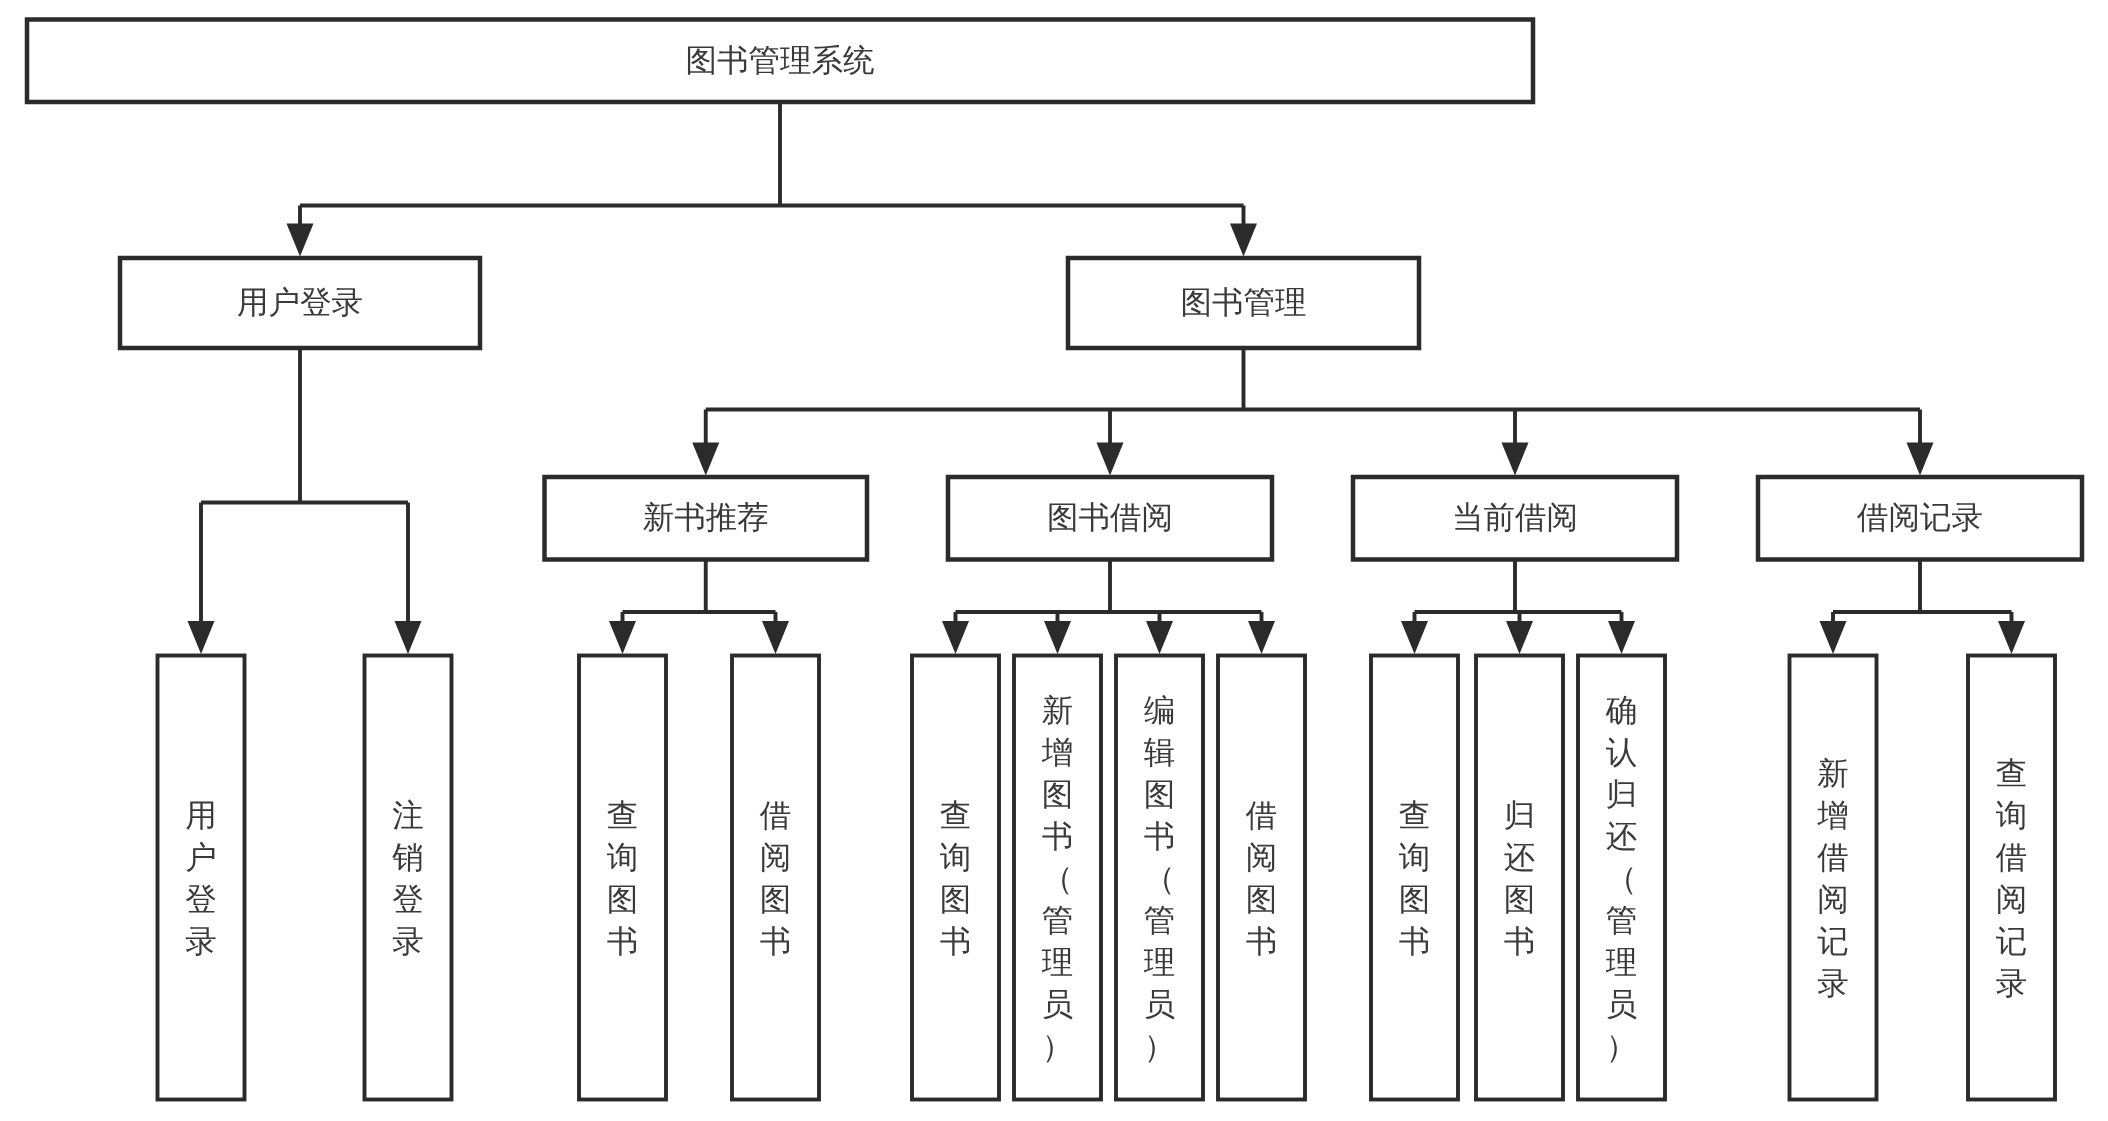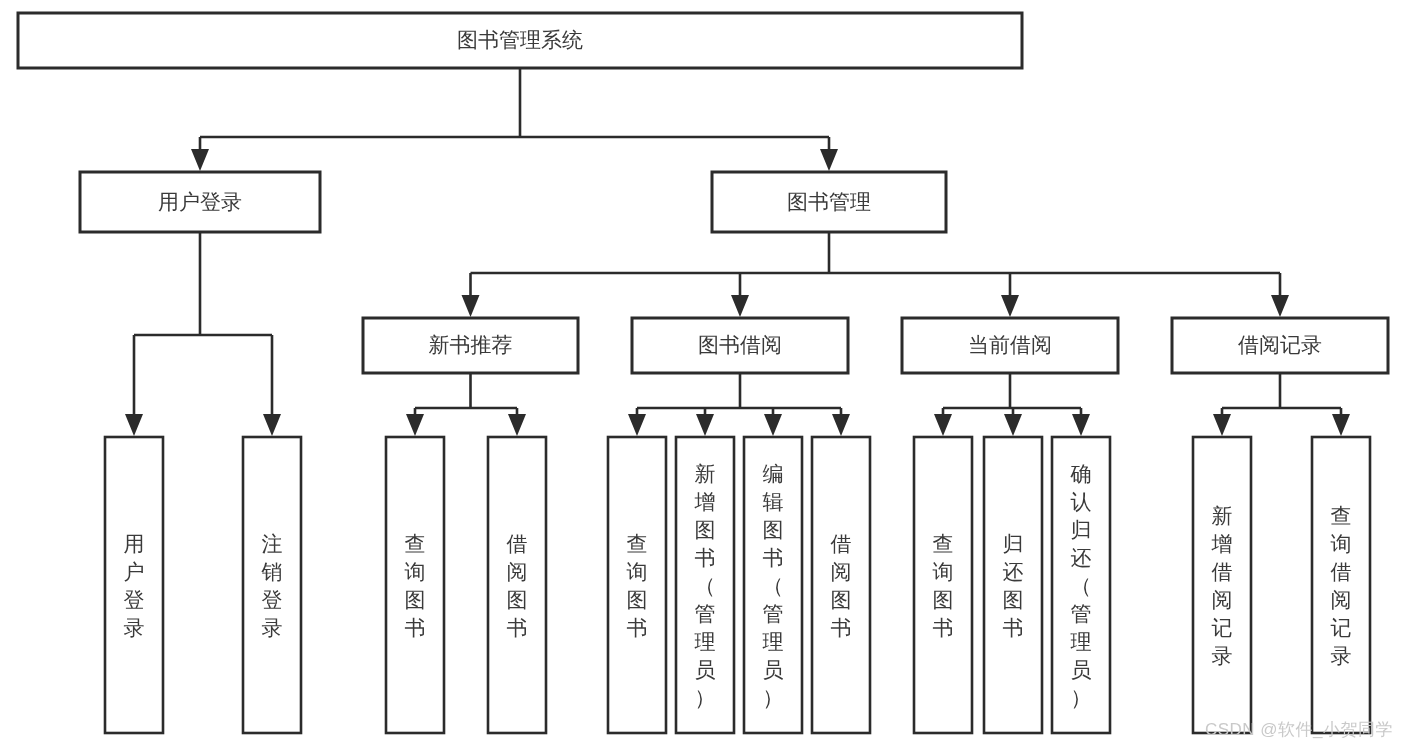--- a/index.html
+++ b/index.html
@@ -278,14 +278,13 @@
         <g>
           <rect x="712" y="172" width="234" height="60" class="node-box"></rect>
           <text x="829" y="203" class="node-label">图书管理</text>
         </g>
         <g>
           <rect x="18" y="13" width="1004" height="55" class="node-box"></rect>
           <text x="520" y="41.5" class="node-label">图书管理系统</text>
         </g>
       </g>
   </svg>
-  <div class="watermark">CSDN @软件_小贺同学</div>
 </div>
 
 </body></html>

